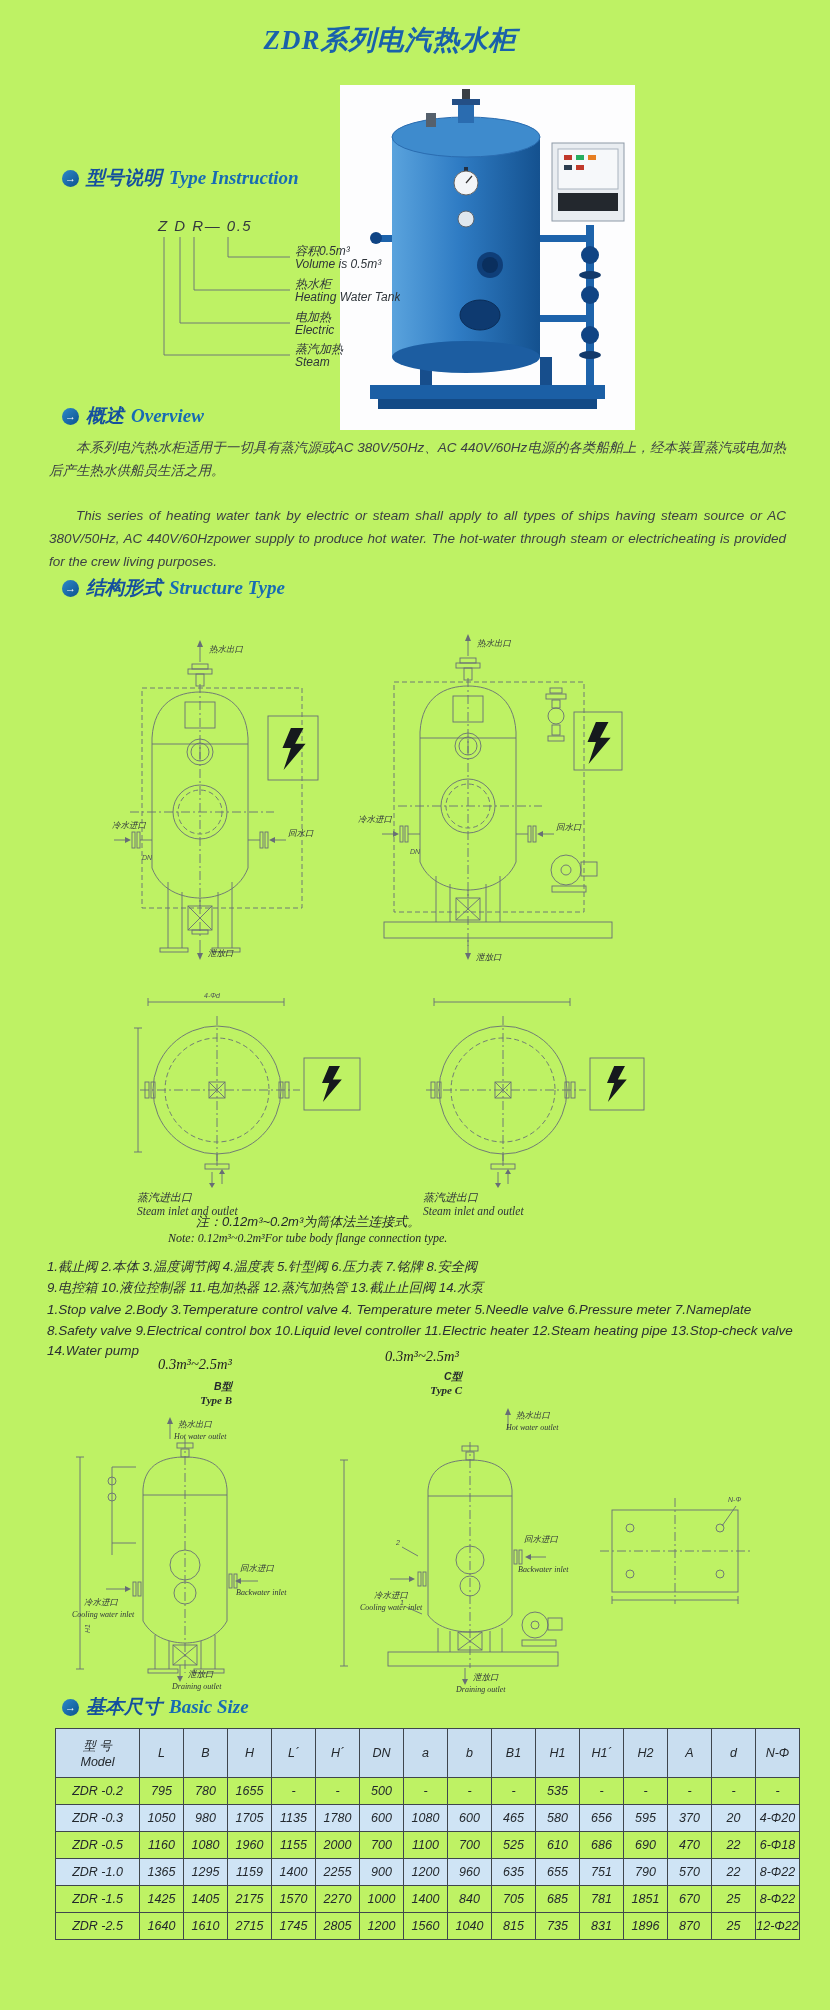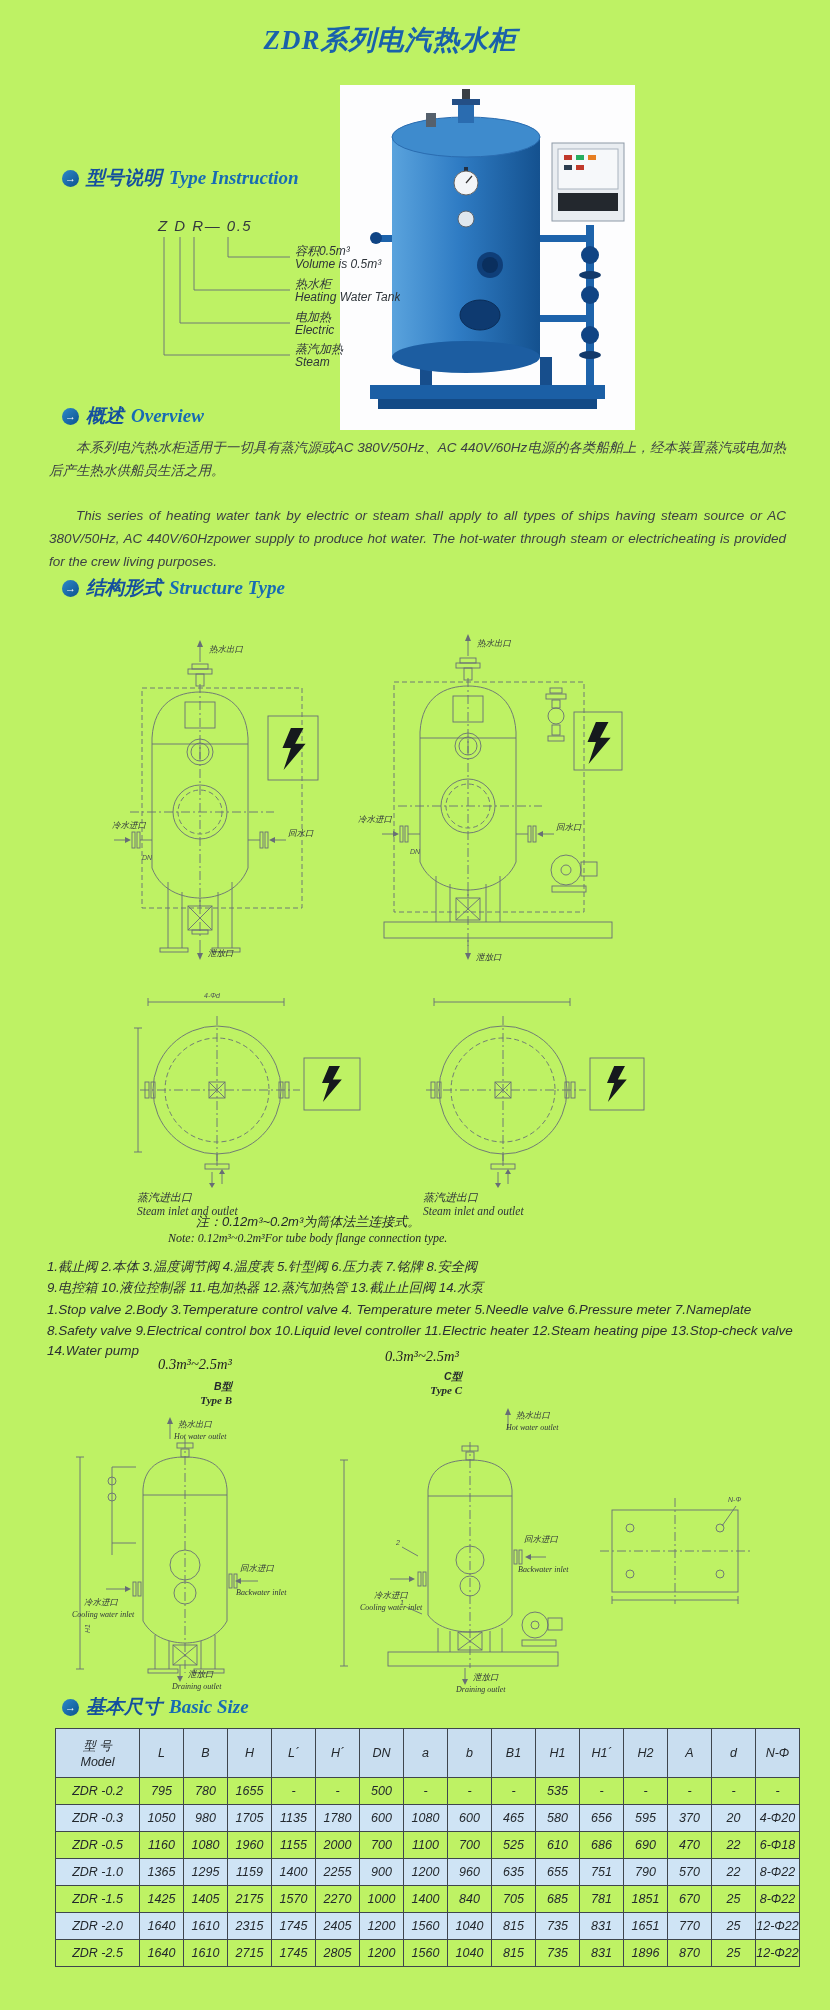--- a/index.html
+++ b/index.html
@@ -624,38 +624,20 @@
             <td>1400</td>
             <td>840</td>
             <td>705</td>
             <td>685</td>
             <td>781</td>
             <td>1851</td>
             <td>670</td>
             <td>25</td>
             <td>8-Φ22</td>
           </tr>
-          <tr class="alt">
-            <td>ZDR -2.0</td>
-            <td>1640</td>
-            <td>1610</td>
-            <td>2315</td>
-            <td>1745</td>
-            <td>2405</td>
-            <td>1200</td>
-            <td>1560</td>
-            <td>1040</td>
-            <td>815</td>
-            <td>735</td>
-            <td>831</td>
-            <td>1651</td>
-            <td>770</td>
-            <td>25</td>
-            <td>12-Φ22</td>
-          </tr>
           <tr>
             <td>ZDR -2.5</td>
             <td>1640</td>
             <td>1610</td>
             <td>2715</td>
             <td>1745</td>
             <td>2805</td>
             <td>1200</td>
             <td>1560</td>
             <td>1040</td>

